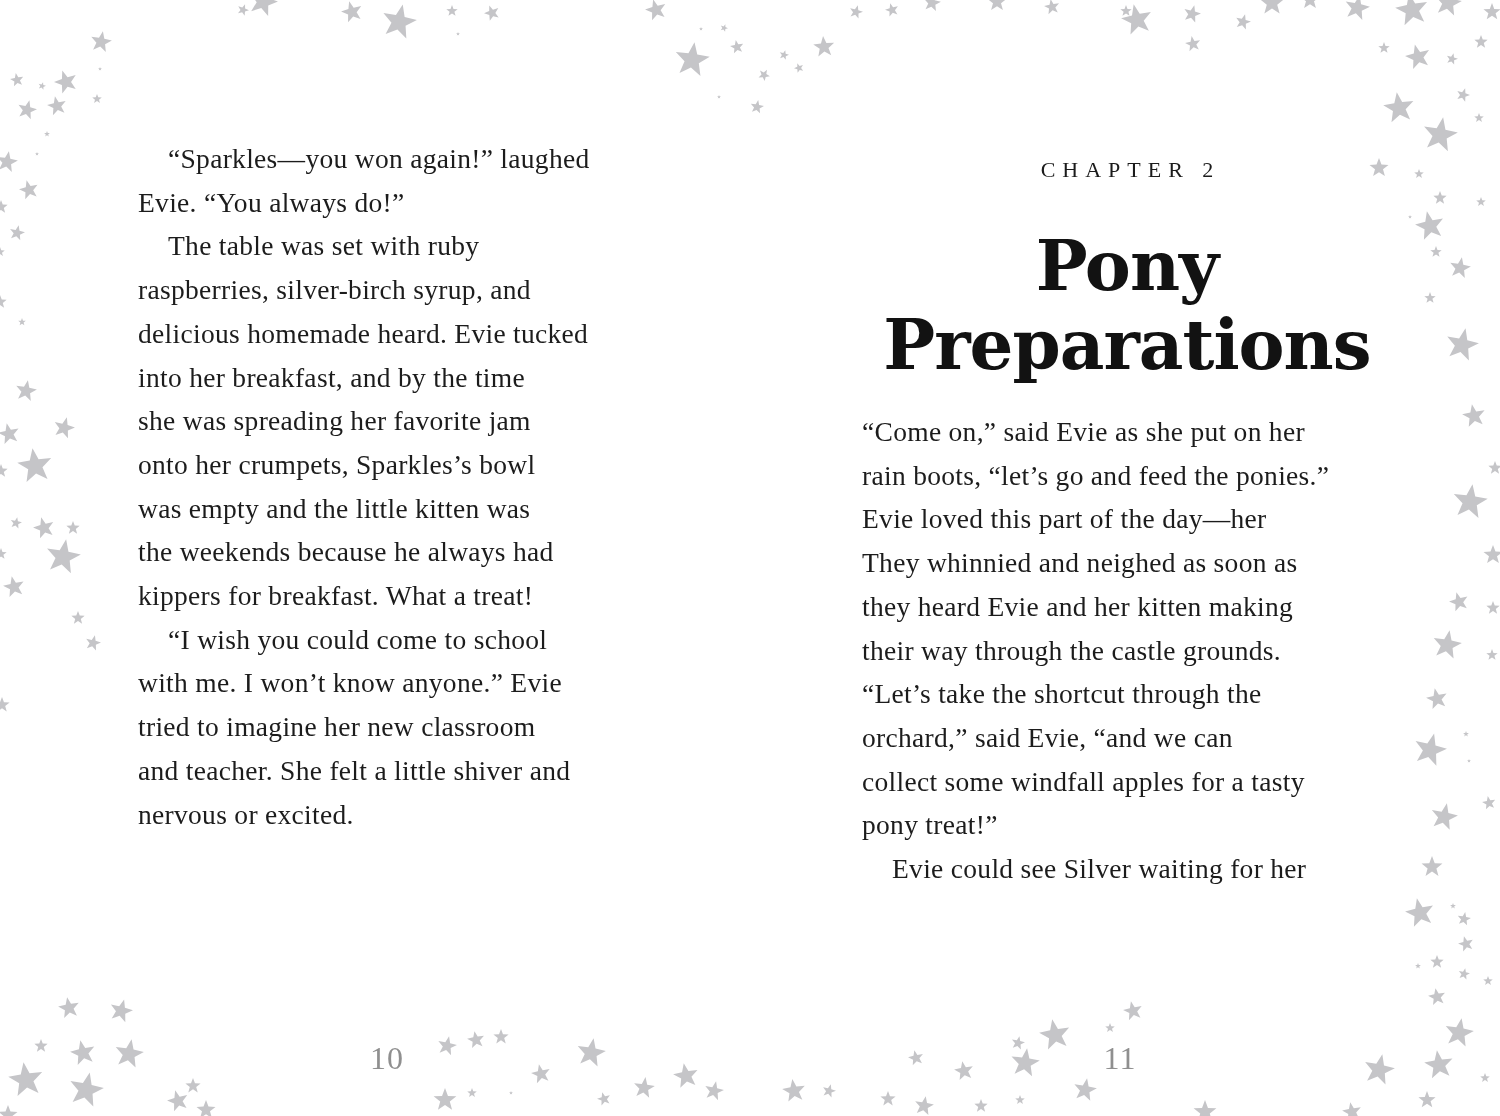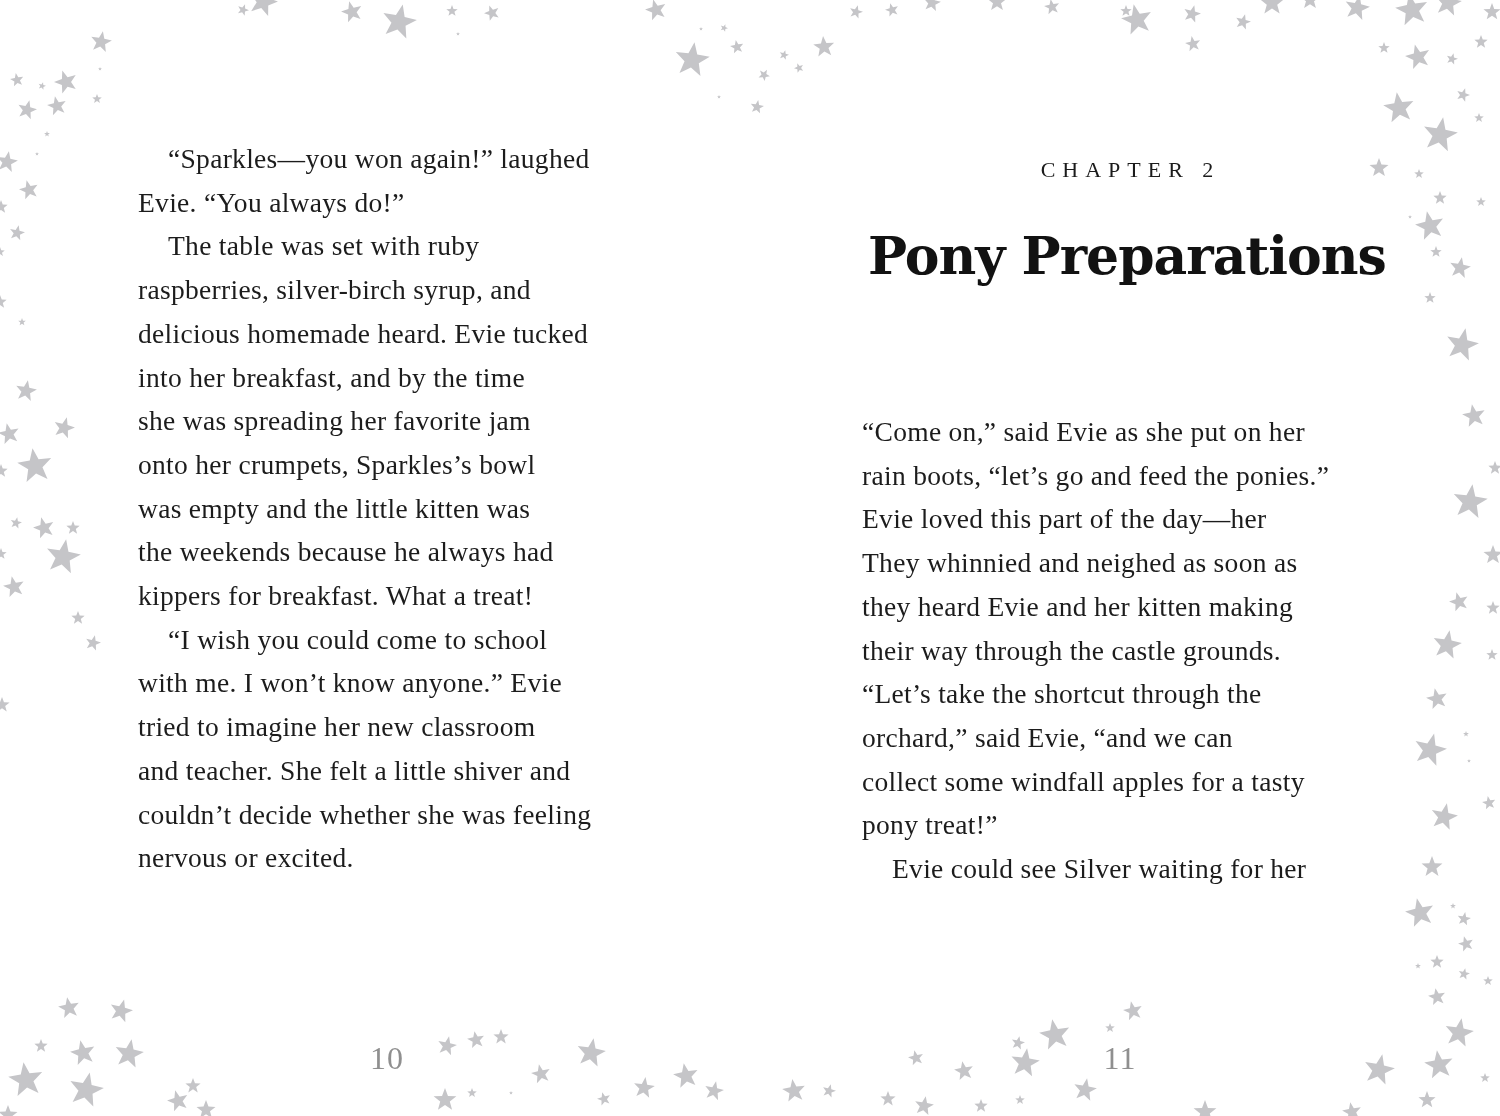--- a/index.html
+++ b/index.html
@@ -42,21 +42,21 @@
     letter-spacing: 7px;
     text-indent: 7px;
     color: #1b1b1b;
   }
   .chapter-title {
     position: absolute;
     left: 812px; top: 226px; width: 630px;
     text-align: center;
     font-family: "DejaVu Serif", serif;
     font-weight: bold;
-    font-size: 52px;
+    font-size: 69px;
     letter-spacing: -1px;
     color: #121212;
     line-height: 1.15;
   }
   .page-num {
     position: absolute;
     top: 1040px;
     width: 60px;
     text-align: center;
     font-size: 32px;
@@ -233,21 +233,20 @@
       <div class="line">into her breakfast, and by the time</div>
       <div class="line">she was spreading her favorite jam</div>
       <div class="line">onto her crumpets, Sparkles’s bowl</div>
       <div class="line">was empty and the little kitten was</div>
       <div class="line">the weekends because he always had</div>
       <div class="line">kippers for breakfast. What a treat!</div>
       <div class="line indent">“I wish you could come to school</div>
       <div class="line">with me. I won’t know anyone.” Evie</div>
       <div class="line">tried to imagine her new classroom</div>
       <div class="line">and teacher. She felt a little shiver and</div>
-      <div class="line">couldn’t decide whether she was feeling</div>
       <div class="line">nervous or excited.</div>
     </div>
 
   <div class="chapter-label">CHAPTER 2</div>
 
   <div class="chapter-title">Pony Preparations</div>
 
   <div class="text-col right-col">
       <div class="line">“Come on,” said Evie as she put on her</div>
       <div class="line">rain boots, “let’s go and feed the ponies.”</div>

